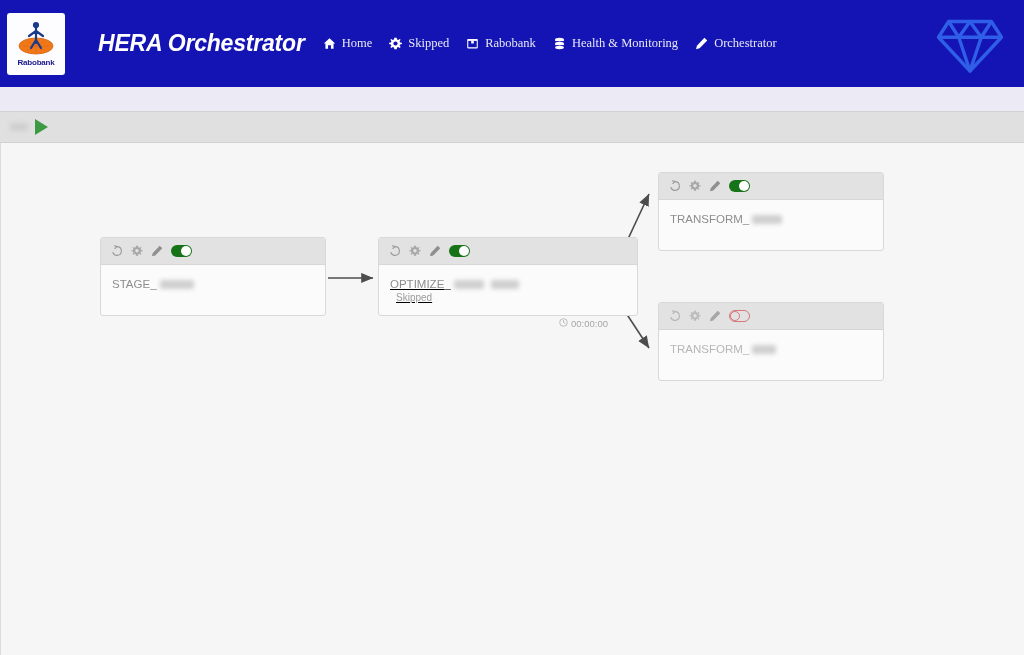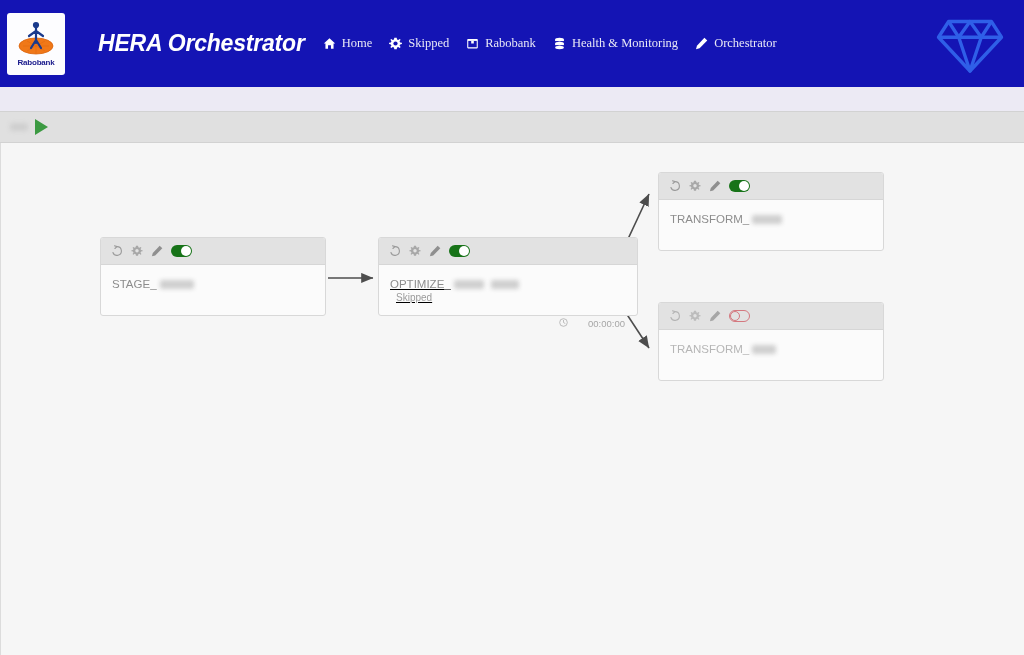--- a/index.html
+++ b/index.html
@@ -135,21 +135,21 @@
     display: flex; align-items: center; gap: 3px;
     white-space: nowrap;
   }
   .node.disabled .node-title { color: #b6b6b6; }
   .node-status {
     font-size: 10px; color: #9b9b9b;
     margin-top: 2px; margin-left: 6px;
   }
   .node-timer {
     position: absolute;
-    display: flex; align-items: flex-start; gap: 20px;
+    display: flex; align-items: flex-start; gap: 3px;
     font-size: 9.5px; color: #a6a6a6;
   }
   .clock-ico { width: 9px; height: 9px; display: block; }
 </style>
 </head>
 <body>
 
 <div class="header">
 
   <div class="logo-tile">

